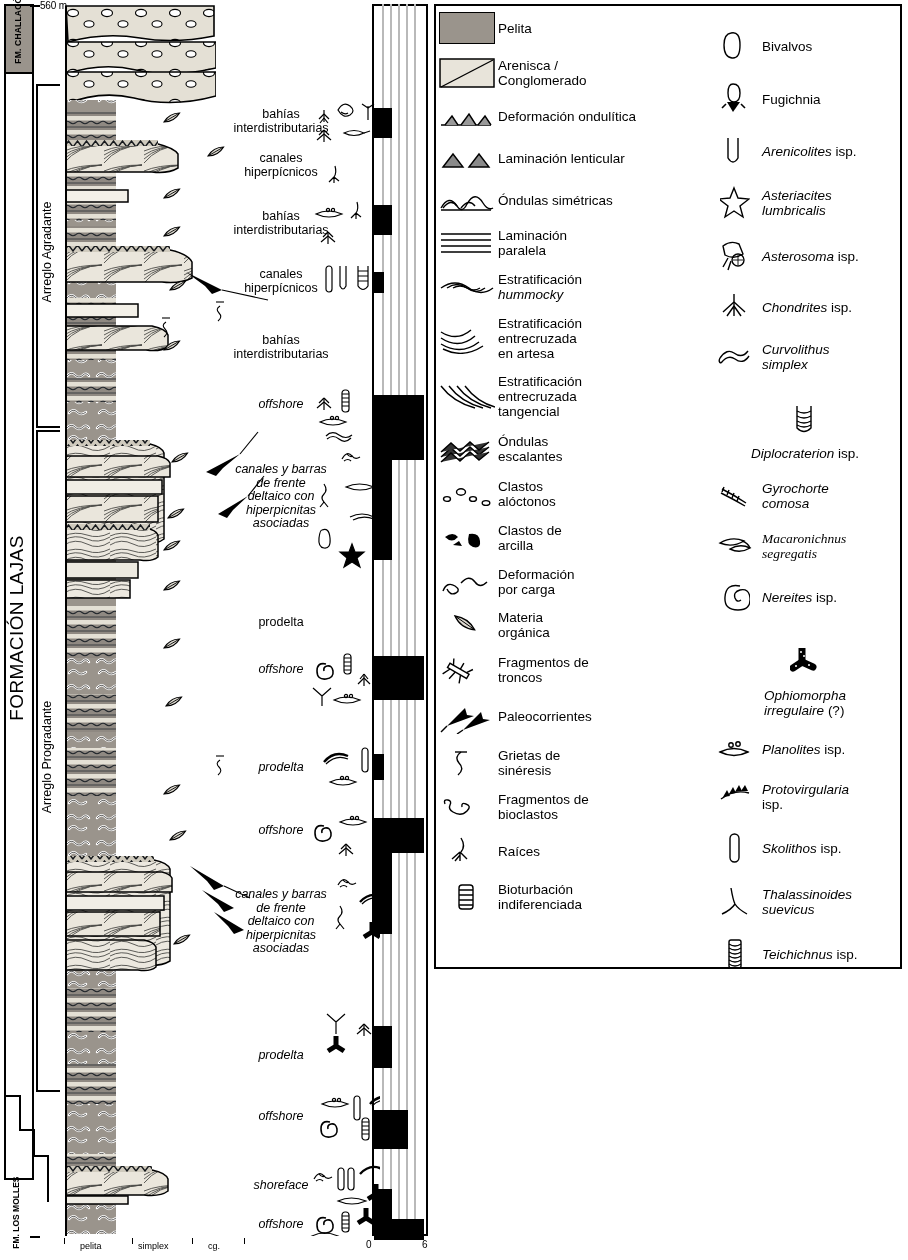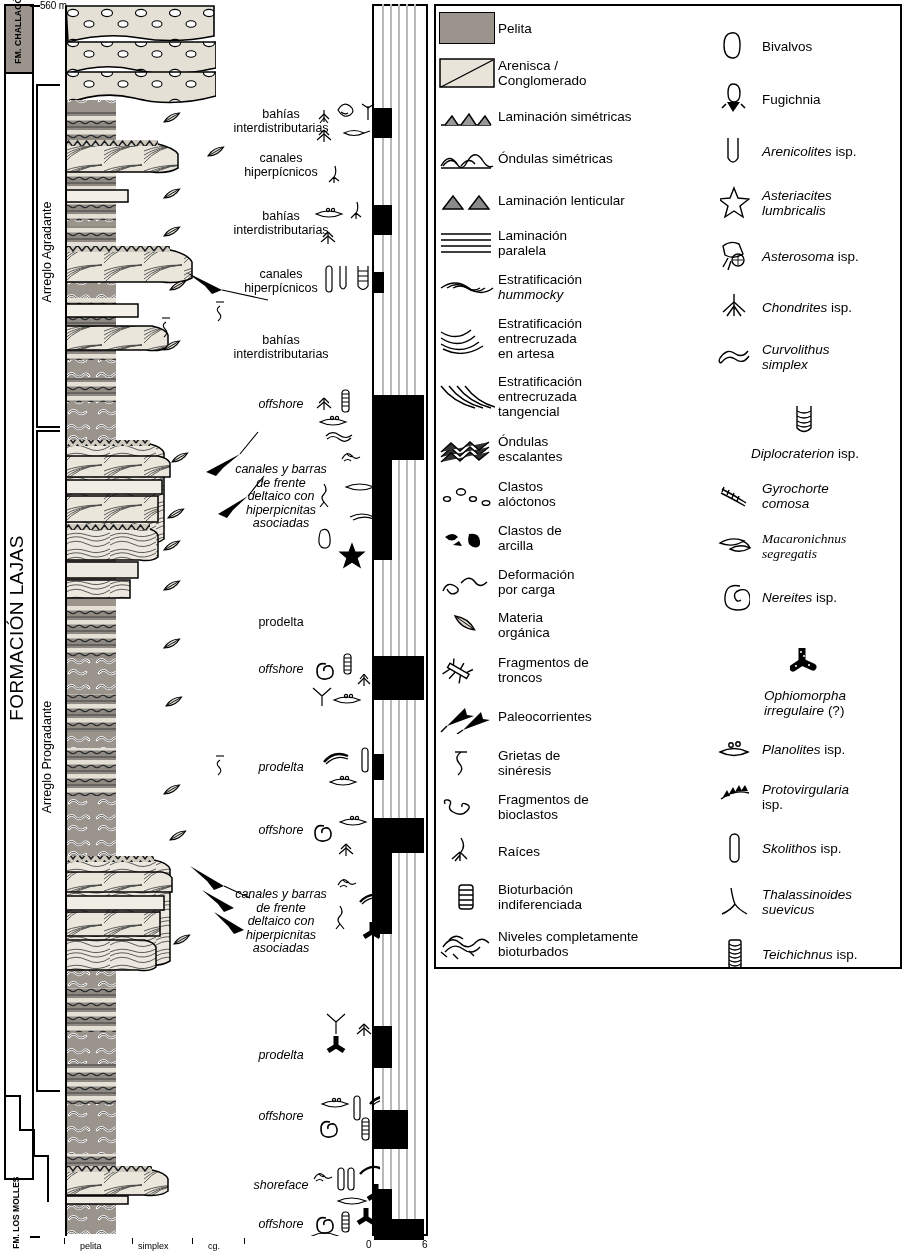--- a/index.html
+++ b/index.html
@@ -655,40 +655,40 @@
         <div class="legtxt">Arenisca /
 Conglomerado</div>
       </div>
       <div class="legrow" style="margin-bottom: 13.8px;">
         <div class="legsym">
           <svg width="56" height="28" viewBox="0 0 56 28" xmlns="http://www.w3.org/2000/svg">
             <path d="M2 22 h50" stroke="#000" fill="none" stroke-width="1.4"></path>
             <path d="M6 22 l7 -9 l6 9 M22 22 l8 -11 l7 11 M39 22 l7 -9 l6 9" fill="#999" stroke="#000" stroke-width="1.4"></path>
           </svg>
         </div>
-        <div class="legtxt">Laminación simétricas</div>
+        <div class="legtxt">Deformación ondulítica</div>
+      </div>
+      <div class="legrow" style="margin-bottom: 13.8px;">
+        <div class="legsym">
+          <svg width="56" height="28" viewBox="0 0 56 28" xmlns="http://www.w3.org/2000/svg">
+            <path d="M4 23 l10 -13 l10 13 z" fill="#8a8a8a" stroke="#000" stroke-width="1.4"></path>
+            <path d="M30 23 l10 -13 l10 13 z" fill="#8a8a8a" stroke="#000" stroke-width="1.4"></path>
+          </svg>
+        </div>
+        <div class="legtxt">Laminación lenticular</div>
       </div>
       <div class="legrow" style="margin-bottom: 13.8px;">
         <div class="legsym">
           <svg width="56" height="28" viewBox="0 0 56 28" xmlns="http://www.w3.org/2000/svg">
             <path d="M2 22 q8 -14 16 -2 q5 8 10 -2 q8 -14 16 -1 q5 8 10 5" stroke="#000" fill="none" stroke-width="1.4"></path>
             <path d="M4 22 q8 -10 14 -2 M22 22 q8 -10 14 -2" stroke="#000" fill="none" stroke-width="1.4"></path>
             <path d="M2 24 h50" stroke="#000" fill="none" stroke-width="1.4"></path>
           </svg>
         </div>
         <div class="legtxt">Óndulas simétricas</div>
-      </div>
-      <div class="legrow" style="margin-bottom: 13.8px;">
-        <div class="legsym">
-          <svg width="56" height="28" viewBox="0 0 56 28" xmlns="http://www.w3.org/2000/svg">
-            <path d="M4 23 l10 -13 l10 13 z" fill="#8a8a8a" stroke="#000" stroke-width="1.4"></path>
-            <path d="M30 23 l10 -13 l10 13 z" fill="#8a8a8a" stroke="#000" stroke-width="1.4"></path>
-          </svg>
-        </div>
-        <div class="legtxt">Laminación lenticular</div>
       </div>
       <div class="legrow" style="margin-bottom: 13.8px;">
         <div class="legsym">
           <svg width="56" height="30" viewBox="0 0 56 30" xmlns="http://www.w3.org/2000/svg">
             <path d="M2 6 h50 M2 12 h50 M2 18 h50 M2 24 h50" stroke="#000" fill="none" stroke-width="1.4"></path>
           </svg>
         </div>
         <div class="legtxt">Laminación
 paralela</div>
       </div>
@@ -839,34 +839,20 @@
       <div class="legrow" style="margin-bottom: 13.8px;">
         <div class="legsym">
           <svg width="56" height="32" viewBox="0 0 56 32" xmlns="http://www.w3.org/2000/svg">
             <rect x="20" y="4" width="14" height="24" rx="3" stroke="#000" fill="none" stroke-width="1.4"></rect>
             <path d="M20 9 h14 M20 14 h14 M20 19 h14 M20 24 h14" stroke="#000" fill="none" stroke-width="1.4"></path>
           </svg>
         </div>
         <div class="legtxt">Bioturbación
 indiferenciada</div>
       </div>
-      <div class="legrow" style="margin-bottom: 0px;">
-        <div class="legsym">
-          <svg width="56" height="34" viewBox="0 0 56 34" xmlns="http://www.w3.org/2000/svg">
-            <g stroke="#000" fill="none" stroke-width="1.4">
-              <path d="M4 20 q8 -12 17 -4 q8 8 16 -1 q6 -6 13 1"></path>
-              <path d="M6 25 q9 -10 18 -3 q9 7 17 -2"></path>
-              <path d="M10 13 q7 -7 14 -1"></path>
-              <path d="M2 25 l6 5 M14 27 l5 5 M30 24 l5 5"></path>
-            </g>
-          </svg>
-        </div>
-        <div class="legtxt">Niveles completamente
-bioturbados</div>
-      </div>
     </div>
   <div class="legcol" id="legcol-b" style="padding-top: 24px;">
       <div class="legrow" style="margin-bottom: 20.0556px;">
         <div class="legsym" style="flex-basis: 54px; width: 54px;">
           <svg width="28" height="32" viewBox="0 0 28 32" xmlns="http://www.w3.org/2000/svg">
             <path d="M10 3 q9 -2 9 12 q0 14 -8 13 q-8 -1 -8 -13 q0 -11 7 -12z" stroke="#000" fill="none" stroke-width="1.4"></path>
           </svg>
         </div>
         <div class="legtxt">Bivalvos</div>
       </div>

